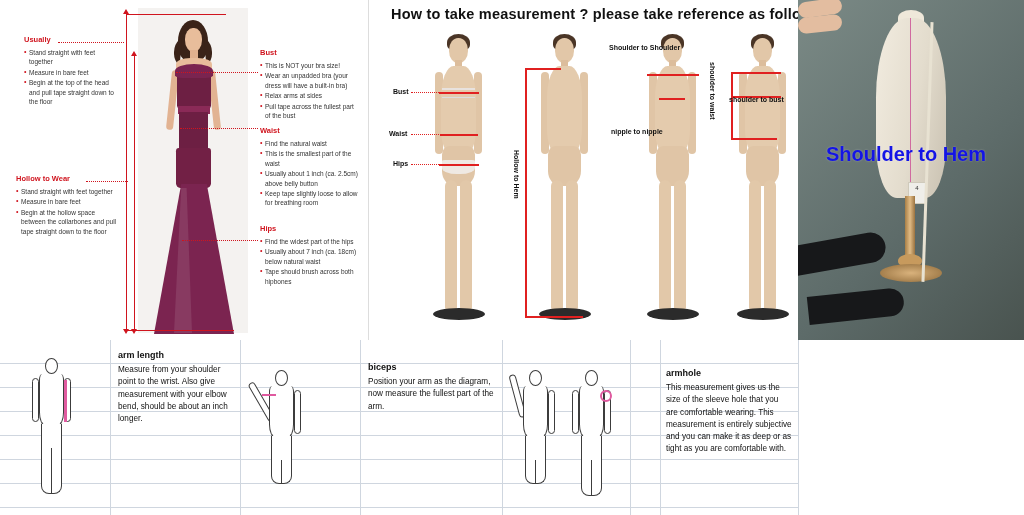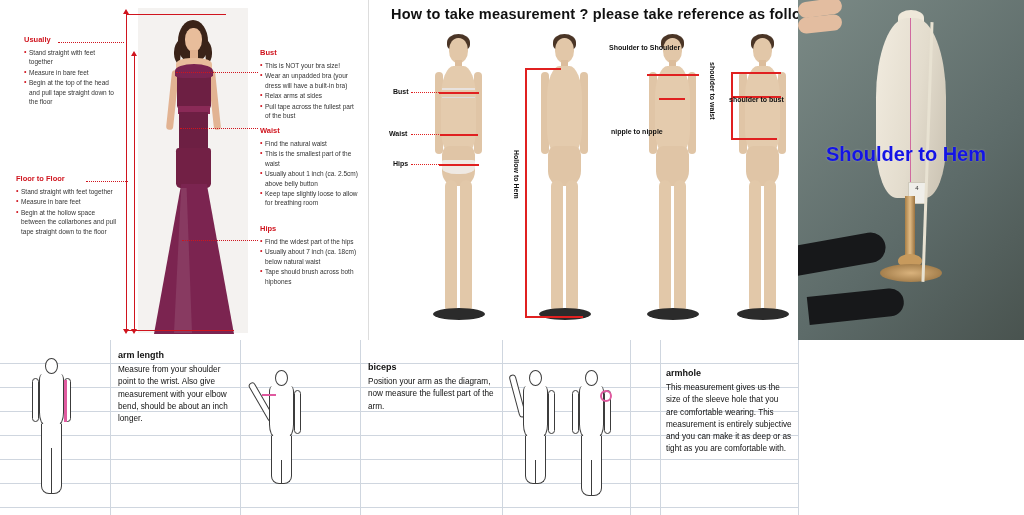--- a/index.html
+++ b/index.html
@@ -425,21 +425,21 @@
     <div class="dress-label" style="left:24px; top:35px; width:96px;">
       <span class="hdr">Usually</span>
       <ul>
         <li>Stand straight with feet together</li>
         <li>Measure in bare feet</li>
         <li>Begin at the top of the head and pull tape straight down to the floor</li>
       </ul>
     </div>
 
     <div class="dress-label" style="left:16px; top:174px; width:104px;">
-      <span class="hdr">Floor to Floor</span>
+      <span class="hdr">Hollow to Wear</span>
       <ul>
         <li>Stand straight with feet together</li>
         <li>Measure in bare feet</li>
         <li>Begin at the hollow space between the collarbones and pull tape straight down to the floor</li>
       </ul>
     </div>
 
     <div class="dress-label" style="left:260px; top:48px; width:100px;">
       <span class="hdr">Bust</span>
       <ul>

